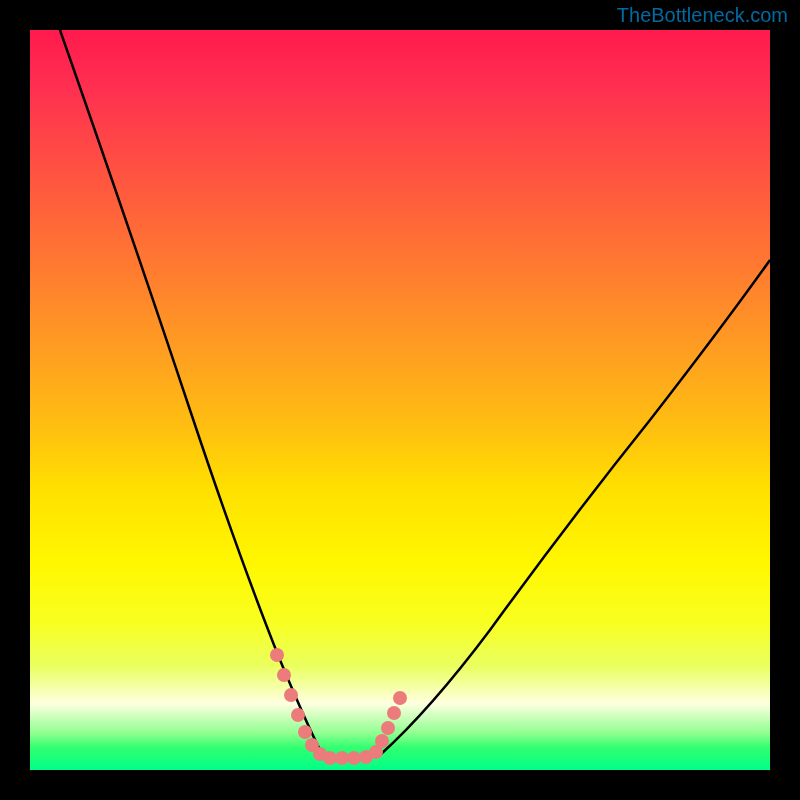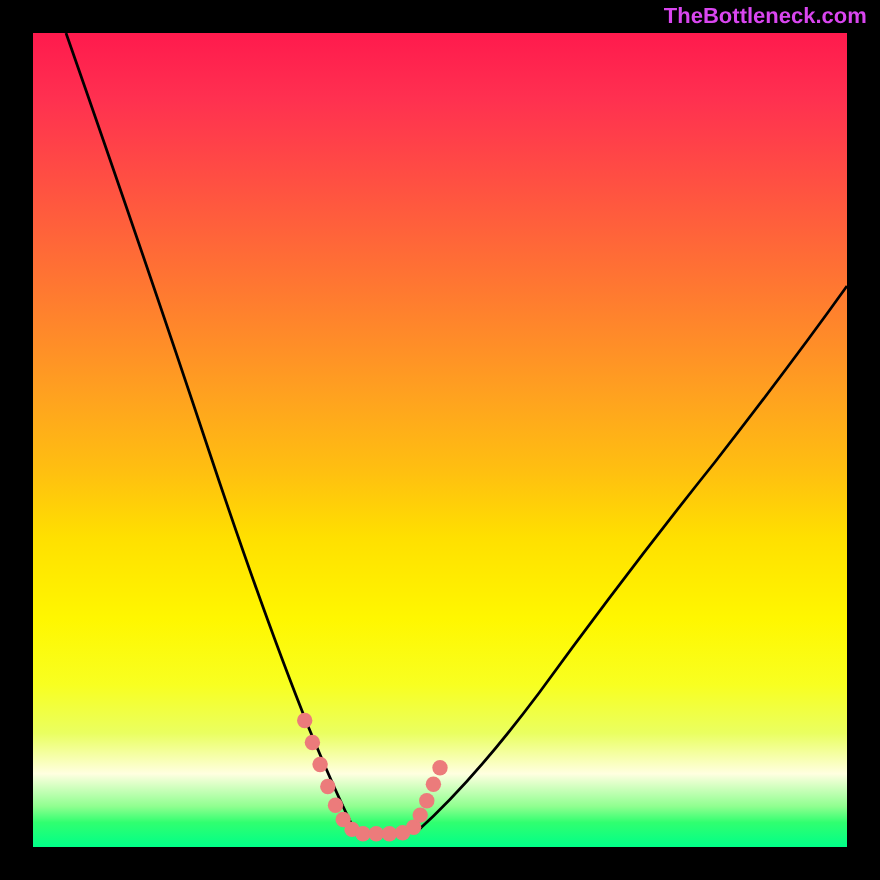--- a/index.html
+++ b/index.html
@@ -8,23 +8,23 @@
     background: #000;
     width: 800px;
     height: 800px;
     position: relative;
     font-family: Arial, sans-serif;
   }
   .watermark {
     position: absolute;
     top: 4px;
     right: 12px;
-    color: #d946ef;
+    color: #0369a1;
     font-size: 20px;
-    font-weight: 700;
+    font-weight: 400;
     z-index: 10;
   }
   .plot-area {
     position: absolute;
     left: 30px;
     top: 30px;
     width: 740px;
     height: 740px;
   }
   .gradient-bg {

